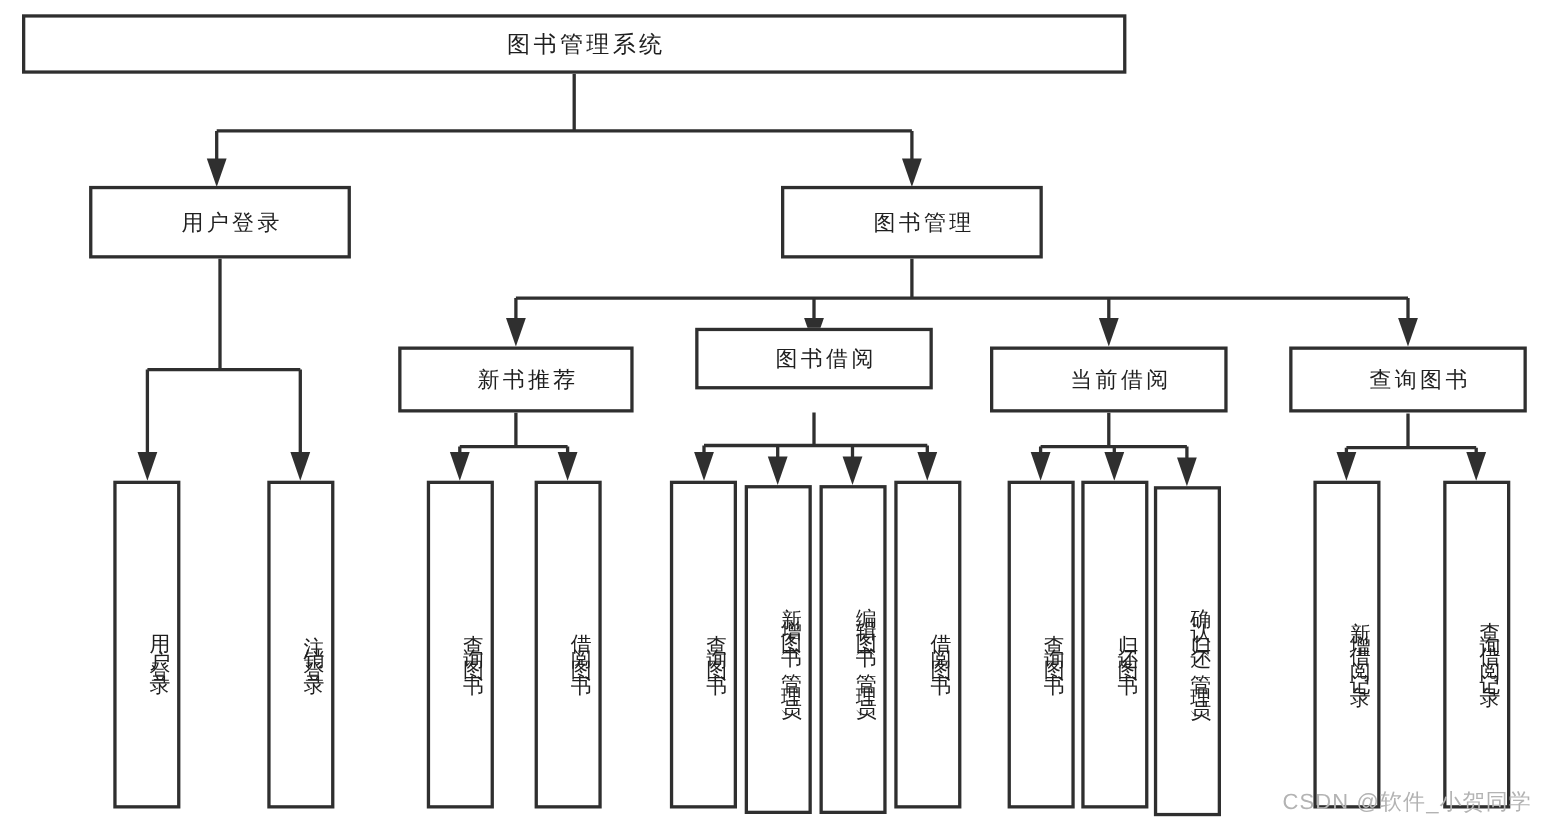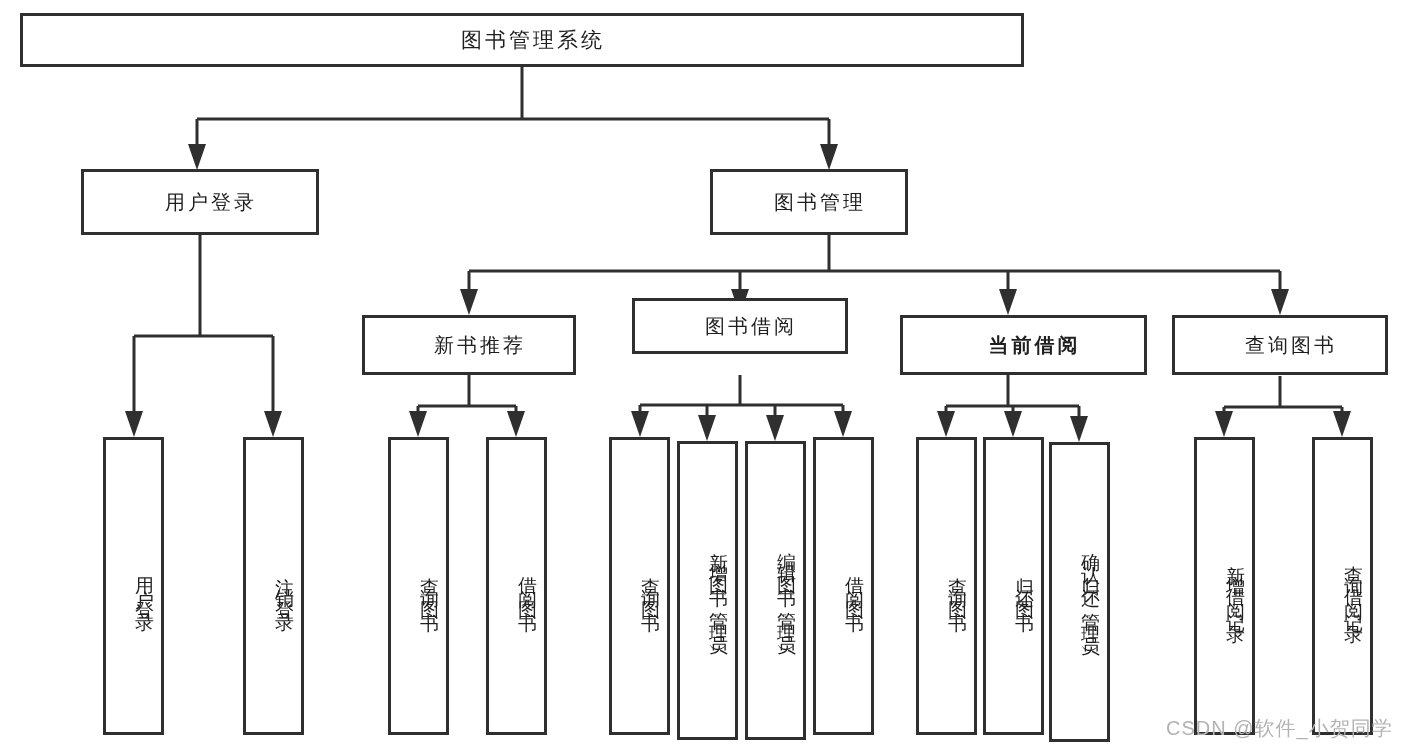--- a/index.html
+++ b/index.html
@@ -110,31 +110,31 @@
     </g>
   </svg>
 
   <div class="box h root-box" style="left:20px; top:13px; width:1004px; height:54px;">
     <span class="label">图书管理系统</span>
   </div>
 
   <div class="box h" style="left:81px; top:169px; width:238px; height:66px;">
     <span class="label">用户登录</span>
   </div>
-  <div class="box h" style="left:710px; top:169px; width:198px; height:66px;">
+  <div class="box h" style="left:710px; top:169px; width:238px; height:66px;">
     <span class="label">图书管理</span>
   </div>
 
   <div class="box h" style="left:362px; top:315px; width:214px; height:60px;">
     <span class="label">新书推荐</span>
   </div>
   <div class="box h" style="left:632px; top:298px; width:216px; height:56px;">
     <span class="label">图书借阅</span>
   </div>
-  <div class="box h" style="left:900px; top:315px; width:247px; height:60px;font-weight:bold;">
+  <div class="box h" style="left:900px; top:315px; width:216px; height:60px;">
     <span class="label">当前借阅</span>
   </div>
   <div class="box h" style="left:1172px; top:315px; width:216px; height:60px;">
     <span class="label">查询图书</span>
   </div>
 
   <div class="box leaf" style="left:103px; top:437px;">
     <span class="label">用户登录</span>
   </div>
   <div class="box leaf" style="left:243px; top:437px;">

